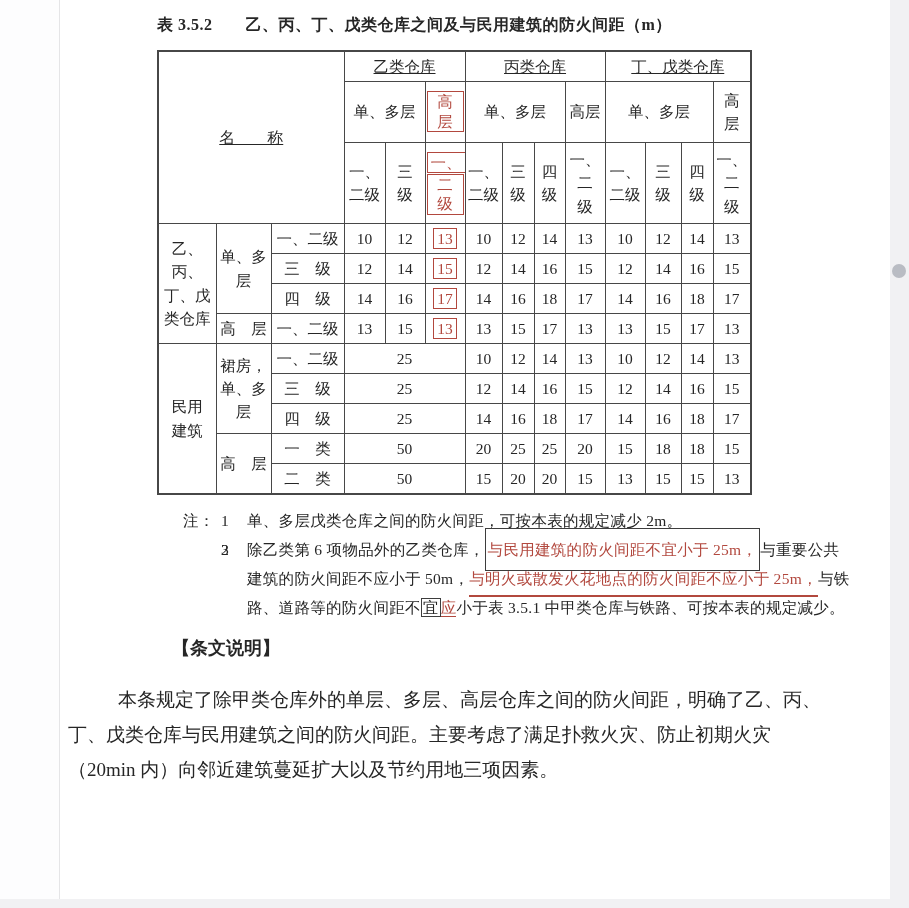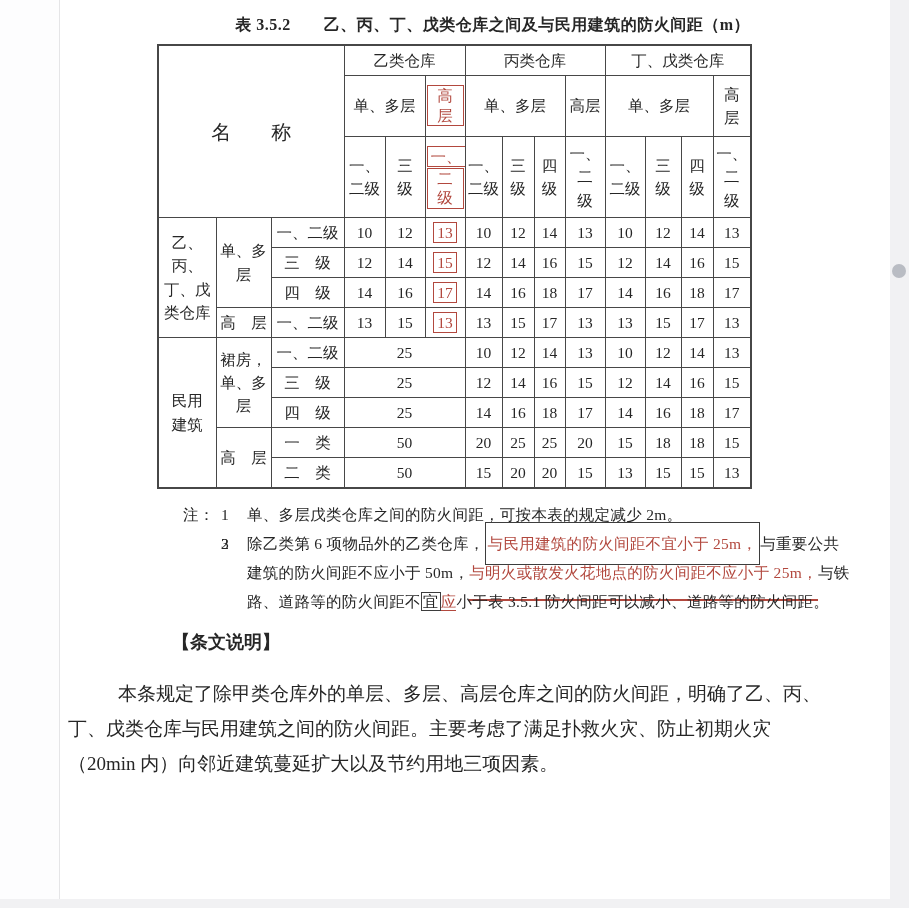--- a/index.html
+++ b/index.html
@@ -17,23 +17,23 @@
     position:relative;
   }
   .left-band{position:absolute;left:0;top:0;bottom:0;width:59px;background:#fdfdfe;border-right:1px solid #e5e5e7;}
   .right-band{position:absolute;right:0;top:0;bottom:0;width:19px;background:#f1f1f3;}
   .bottom-band{position:absolute;left:0;right:0;bottom:0;height:9px;background:#f1f1f3;}
   .scroll-thumb{position:absolute;right:3px;top:264px;width:14px;height:14px;border-radius:50%;background:#b9bcc3;}
 
   .page{position:absolute;left:60px;top:0;width:830px;}
 
   .doc-title{
-    margin:15px 0 8px 97px;
+    margin:15px 0 14px 97px;
     width:593px;
-    text-align:right;
+    text-align:left;
     font-weight:bold;
     font-size:16px;
     letter-spacing:.5px;
     white-space:nowrap;
   }
 
   table.fire{
     border-collapse:collapse;
     table-layout:fixed;
     width:593px;
@@ -42,26 +42,26 @@
     border:2px solid var(--line);
   }
   table.fire td{
     border:1px solid var(--line);
     text-align:center;
     vertical-align:middle;
     padding:0 1px;
     line-height:1.5;
     overflow:hidden;
   }
-  .h1 td{height:29px;}
+  .h1 td{height:29px;text-decoration:underline;}
   .h2 td{height:60px;}
   .h3 td{height:80px;}
   tbody td{height:29px;}
   .pre{white-space:pre-line;}
-  .corner{font-size:20px;}
+  .corner{font-size:16px;}
   .lbl{white-space:pre-line;line-height:29px;margin-left:28px;}
   .rbox{
     display:inline-block;
     border:1px solid var(--red);
     color:var(--red);
     padding:0 3px;
     line-height:1.25;
   }
   .redcell div{line-height:1.5;}
 
@@ -69,21 +69,21 @@
     margin:11px 0 0 123px;
     width:668px;
     font-size:15.5px;
     line-height:29px;
     letter-spacing:.3px;
   }
   .note{position:relative;padding-left:64px;}
   .note-label{position:absolute;left:0;top:0;}
   .note-num{position:absolute;left:38px;top:0;}
   .nbox{border:1px solid #3d3d3d;color:var(--red);padding:12px 2px;}
-  .nunder{color:var(--red);border-bottom:2px solid var(--red);padding-bottom:18px;}
+  .nunder{color:var(--red);border-bottom:2px solid var(--red);padding-bottom:8px;}
   .char-box{border:1px solid #3d3d3d;padding:0 1px;}
   .ins{color:var(--red);border-bottom:1px solid var(--red);}
 
   .commentary{
     margin:9px 0 0 8px;
     width:757px;
     font-size:19px;
     line-height:35px;
   }
   .c-heading{
@@ -299,21 +299,21 @@
     <div class="note">
       <span class="note-label">注：</span>
       <span class="note-num">1</span>
       <span>单、多层戊类仓库之间的防火间距，可按本表的规定减少 2m。</span>
     </div>
     <div class="note">
       <span class="note-num">2</span>
     </div>
     <div class="note">
       <span class="note-num">3</span>
-      <span>除乙类第 6 项物品外的乙类仓库，</span><span class="nbox">与民用建筑的防火间距不宜小于 25m，</span><span>与重要公共建筑的防火间距不应小于 50m，</span><span class="nunder">与明火或散发火花地点的防火间距不应小于 25m，</span><span>与铁路、道路等的防火间距不</span><span class="char-box">宜</span><span class="ins">应</span><span>小于表 3.5.1 防火间距可以减小、道路等的防火间距。</span>
+      <span>除乙类第 6 项物品外的乙类仓库，</span><span class="nbox">与民用建筑的防火间距不宜小于 25m，</span><span>与重要公共建筑的防火间距不应小于 50m，</span><span class="nunder">与明火或散发火花地点的防火间距不应小于 25m，</span><span>与铁路、道路等的防火间距不</span><span class="char-box">宜</span><span class="ins">应</span><span>小于表 3.5.1 中甲类仓库与铁路、可按本表的规定减少。</span>
     </div>
   </div>
 
   <div class="commentary">
     <div class="c-heading">【条文说明】</div>
     <p class="c-para">本条规定了除甲类仓库外的单层、多层、高层仓库之间的防火间距，明确了乙、丙、丁、戊类仓库与民用建筑之间的防火间距。主要考虑了满足扑救火灾、防止初期火灾（20min 内）向邻近建筑蔓延扩大以及节约用地三项因素。</p>
 
   </div>
 
 </div>

